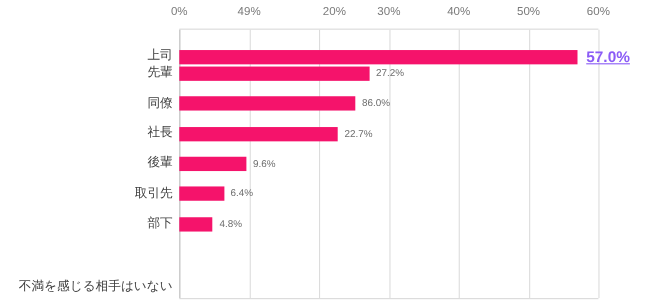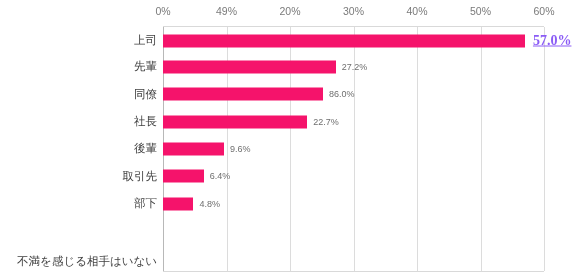--- a/index.html
+++ b/index.html
@@ -118,39 +118,39 @@
   }
 </style>
 </head>
 <body>
 
 <div id="chart-root">
 
   <div class="x-axis-labels">
       <span class="x-tick-label" style="left: 0px;">0%</span>
       <span class="x-tick-label" style="left: 63.5px;">49%</span>
-      <span class="x-tick-label" style="left: 127px;">20%</span>
+      <span class="x-tick-label" style="left: 141px;">20%</span>
       <span class="x-tick-label" style="left: 190.5px;">30%</span>
       <span class="x-tick-label" style="left: 254px;">40%</span>
       <span class="x-tick-label" style="left: 317.5px;">50%</span>
       <span class="x-tick-label" style="left: 381px;">60%</span>
     </div>
 
   <div class="plot-area">
       <div class="gridline axis-zero" style="left: 0px;"></div>
       <div class="gridline" style="left: 63.5px;"></div>
       <div class="gridline" style="left: 127px;"></div>
       <div class="gridline" style="left: 190.5px;"></div>
       <div class="gridline" style="left: 254px;"></div>
       <div class="gridline" style="left: 317.5px;"></div>
       <div class="gridline" style="left: 381px;"></div>
     </div>
 
   <div class="rows-layer">
-      <div class="row highlight" style="top: 1px; height: 27.3333px; font-family: Liberation Serif, serif;">
+      <div class="row highlight" style="top: 12px; height: 27.3333px;">
         <div class="cat-label">上司</div>
         <div class="bar-wrap">
           <div class="bar" style="width: 361.95px; background: rgb(245, 19, 107);"></div>
           <span class="bar-value" style="color: #8b5cf6;">57.0%</span>
         </div>
       </div>
       <div class="row" style="top: 27.3333px; height: 27.3333px;">
         <div class="cat-label">先輩</div>
         <div class="bar-wrap">
           <div class="bar" style="width: 172.72px; background: rgb(245, 19, 107);"></div>

